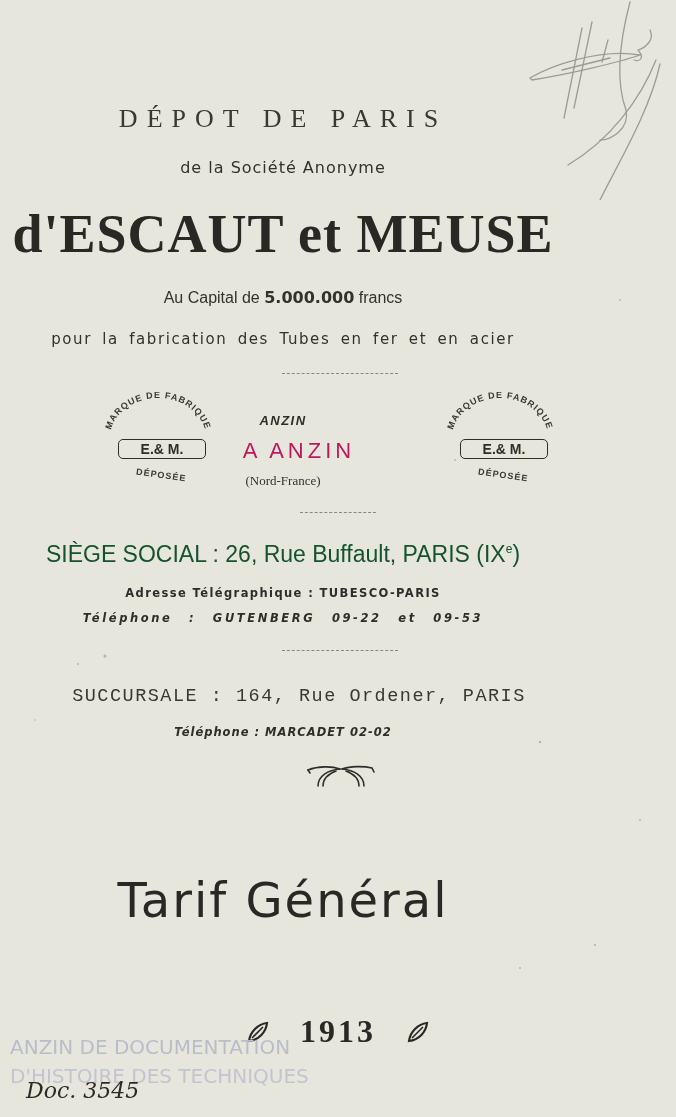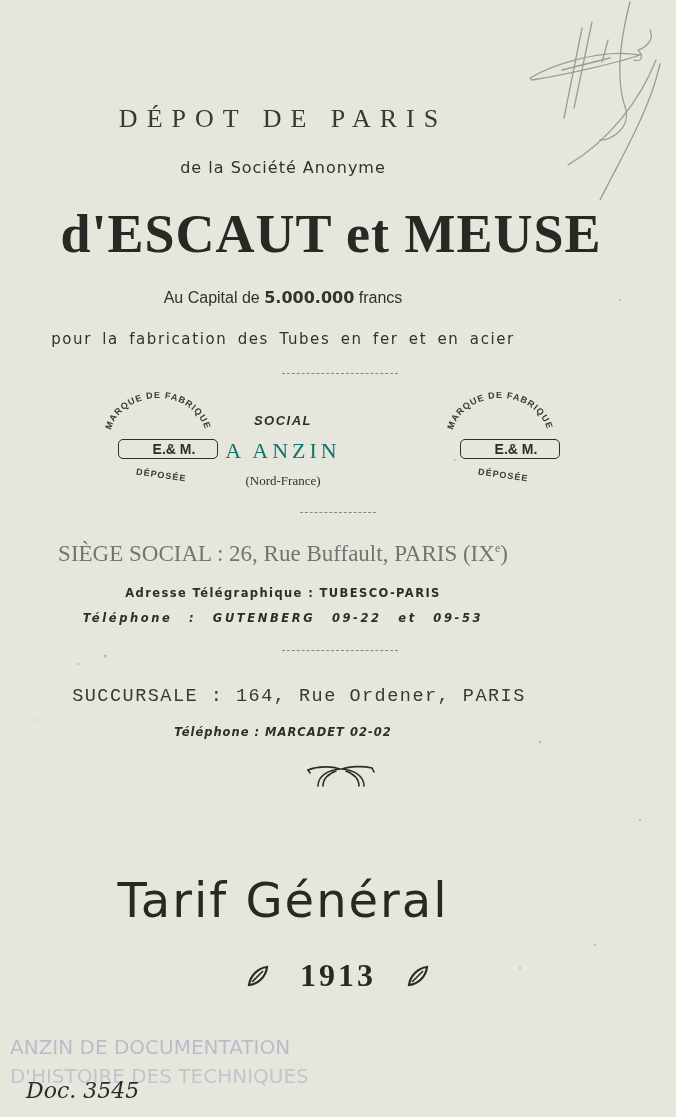--- a/index.html
+++ b/index.html
@@ -8,61 +8,61 @@
     background: #e7e6dd;
     color: #2c2a27;
     position: relative;
     font-family: "Liberation Serif", serif;
   }
   .page { position: absolute; inset: 0; }
   .c { position: absolute; left: 0; width: 566px; text-align: center; white-space: nowrap; }
 
   .depot { top: 104px; font-family: "Liberation Serif", serif; font-size: 26px; letter-spacing: 9px; font-weight: normal; color: #3a3834; }
   .societe { top: 158px; font-family: "DejaVu Sans", sans-serif; font-size: 16px; letter-spacing: 1px; color: #33312d; }
-  .company { top: 203px; font-family: "Liberation Serif", serif; font-size: 54px; font-weight: bold; letter-spacing: 1px; color: #2a2825; margin-left: 48px; }
+  .company { top: 203px; font-family: "Liberation Serif", serif; font-size: 54px; font-weight: bold; letter-spacing: 1px; color: #2a2825; }
   .capital { top: 288px; font-family: "Liberation Sans", sans-serif; font-size: 16px; color: #33312d; }
   .capital b { font-family: "DejaVu Sans", sans-serif; font-weight: bold; font-size: 16px; }
   .purpose { top: 330px; font-family: "DejaVu Sans", sans-serif; font-size: 15px; letter-spacing: 1.6px; word-spacing: 4px; color: #33312d; }
 
   .rule-wavy { position: absolute; height: 4px; border-top: 1px dashed #8a877e; }
   .r1 { left: 282px; width: 116px; top: 373px; }
   .r2 { left: 300px; width: 76px; top: 512px; }
   .r3 { left: 282px; width: 116px; top: 650px; }
 
   .mark { position: absolute; width: 120px; height: 100px; }
   .mark-left { left: 98px; top: 392px; }
   .mark-right { left: 440px; top: 392px; }
   .mark svg { position: absolute; left: 0; top: 0; }
   .mark-box {
     position: absolute; left: 20px; top: 47px; width: 86px; height: 18px;
     border: 1.6px solid #2f2d29; border-radius: 5px;
     font-family: "Liberation Sans", sans-serif; font-weight: bold; font-size: 14px;
-    text-align: center; line-height: 18px; color: #2f2d29; padding-left: 12px;
+    text-align: center; line-height: 18px; color: #2f2d29;
   }
   .mark-deposee {
     position: absolute; left: 38px; top: 78px; font-family: "Liberation Sans", sans-serif; font-size: 9px;
     font-weight: bold; letter-spacing: 1px; color: #3a3834; transform: rotate(8deg);
   }
 
   .usines { top: 413px; font-family: "Liberation Sans", sans-serif; font-style: italic; font-weight: bold; font-size: 13px; letter-spacing: 1.5px; color: #2f2d29; }
-  .anzin { top: 438px; font-family: Liberation Serif, serif; font-size: 22px; letter-spacing: 4px; color: #0f766e; }
+  .anzin { top: 438px; font-family: Liberation Sans, sans-serif; font-size: 22px; letter-spacing: 4px; color: #be185d; margin-left: 16px; }
   .nord { top: 473px; font-family: "Liberation Serif", serif; font-size: 13px; color: #33312d; }
 
-  .siege { top: 541px; font-family: Liberation Serif, serif; font-size: 23px; color: #737373; }
+  .siege { top: 541px; font-family: Liberation Sans, sans-serif; font-size: 23px; color: #14532d; }
   .siege sup { font-size: 12px; }
   .adresse { top: 586px; font-family: "DejaVu Sans", sans-serif; font-weight: bold; font-size: 11.5px; letter-spacing: 1.4px; color: #2f2d29; }
   .telephone1 { top: 611px; font-family: "DejaVu Sans", sans-serif; font-style: italic; font-weight: bold; font-size: 11.5px; letter-spacing: 2.6px; word-spacing: 10px; color: #2f2d29; }
 
   .succursale { top: 686px; font-family: Liberation Mono, monospace; font-size: 18.5px; letter-spacing: 1.5px; color: #3a3834; font-weight: normal; margin-left: 16px; }
   .telephone2 { top: 725px; font-family: "DejaVu Sans", sans-serif; font-style: italic; font-weight: bold; font-size: 11.5px; letter-spacing: 1px; color: #2f2d29; }
 
   .ornament { position: absolute; left: 306px; top: 764px; }
 
   .tarif { top: 872px; font-family: "DejaVu Sans", sans-serif; font-size: 48px; letter-spacing: 2px; color: #2a2825; }
-  .year-row { position: absolute; top: 957px; left: 0; width: 676px; text-align: center; }
+  .year-row { position: absolute; top: 1013px; left: 0; width: 676px; text-align: center; }
   .year { font-family: "Liberation Serif", serif; font-weight: bold; font-size: 32px; letter-spacing: 3px; color: #2a2825; display: inline-block; vertical-align: middle; margin: 0 26px; }
   .leaf { display: inline-block; vertical-align: middle; }
 
   .stamp { position: absolute; left: 10px; font-family: "DejaVu Sans", sans-serif; font-size: 20px; color: #b9bdc9; letter-spacing: 0px; white-space: nowrap; }
   .stamp1 { top: 1035px; }
   .stamp2 { top: 1064px; color: #c2c5cf; }
   .docnum { position: absolute; left: 26px; top: 1078px; font-family: "DejaVu Serif", serif; font-style: italic; font-size: 22px; color: #2c2a27; white-space: nowrap; }
 
   .signature { position: absolute; left: 510px; top: 0; }
   .specks { position: absolute; inset: 0; pointer-events: none; }
@@ -117,21 +117,21 @@
           <path id="arcR" d="M12 46 A48 40 0 0 1 108 46"></path>
         </defs>
       <text font-family="Liberation Sans, sans-serif" font-size="9" font-weight="bold" fill="#3a3834" letter-spacing="1">
         <textPath href="#arcR" startOffset="50%" text-anchor="middle">MARQUE DE FABRIQUE</textPath>
       </text>
     </svg>
     <div class="mark-box">E.&amp; M.</div>
     <div class="mark-deposee">DÉPOSÉE</div>
   </div>
 
-  <div class="c usines">SOCIAL</div>
+  <div class="c usines">ANZIN</div>
   <div class="c anzin">A ANZIN</div>
   <div class="c nord">(Nord-France)</div>
 
   <div class="rule-wavy r2"></div>
 
   <div class="c siege">
     <span>SIÈGE SOCIAL : 26, Rue Buffault, PARIS (IX</span><sup>e</sup><span>)</span>
   </div>
   <div class="c adresse">Adresse Télégraphique : TUBESCO-PARIS</div>
   <div class="c telephone1">Téléphone : GUTENBERG 09-22 et 09-53</div>

